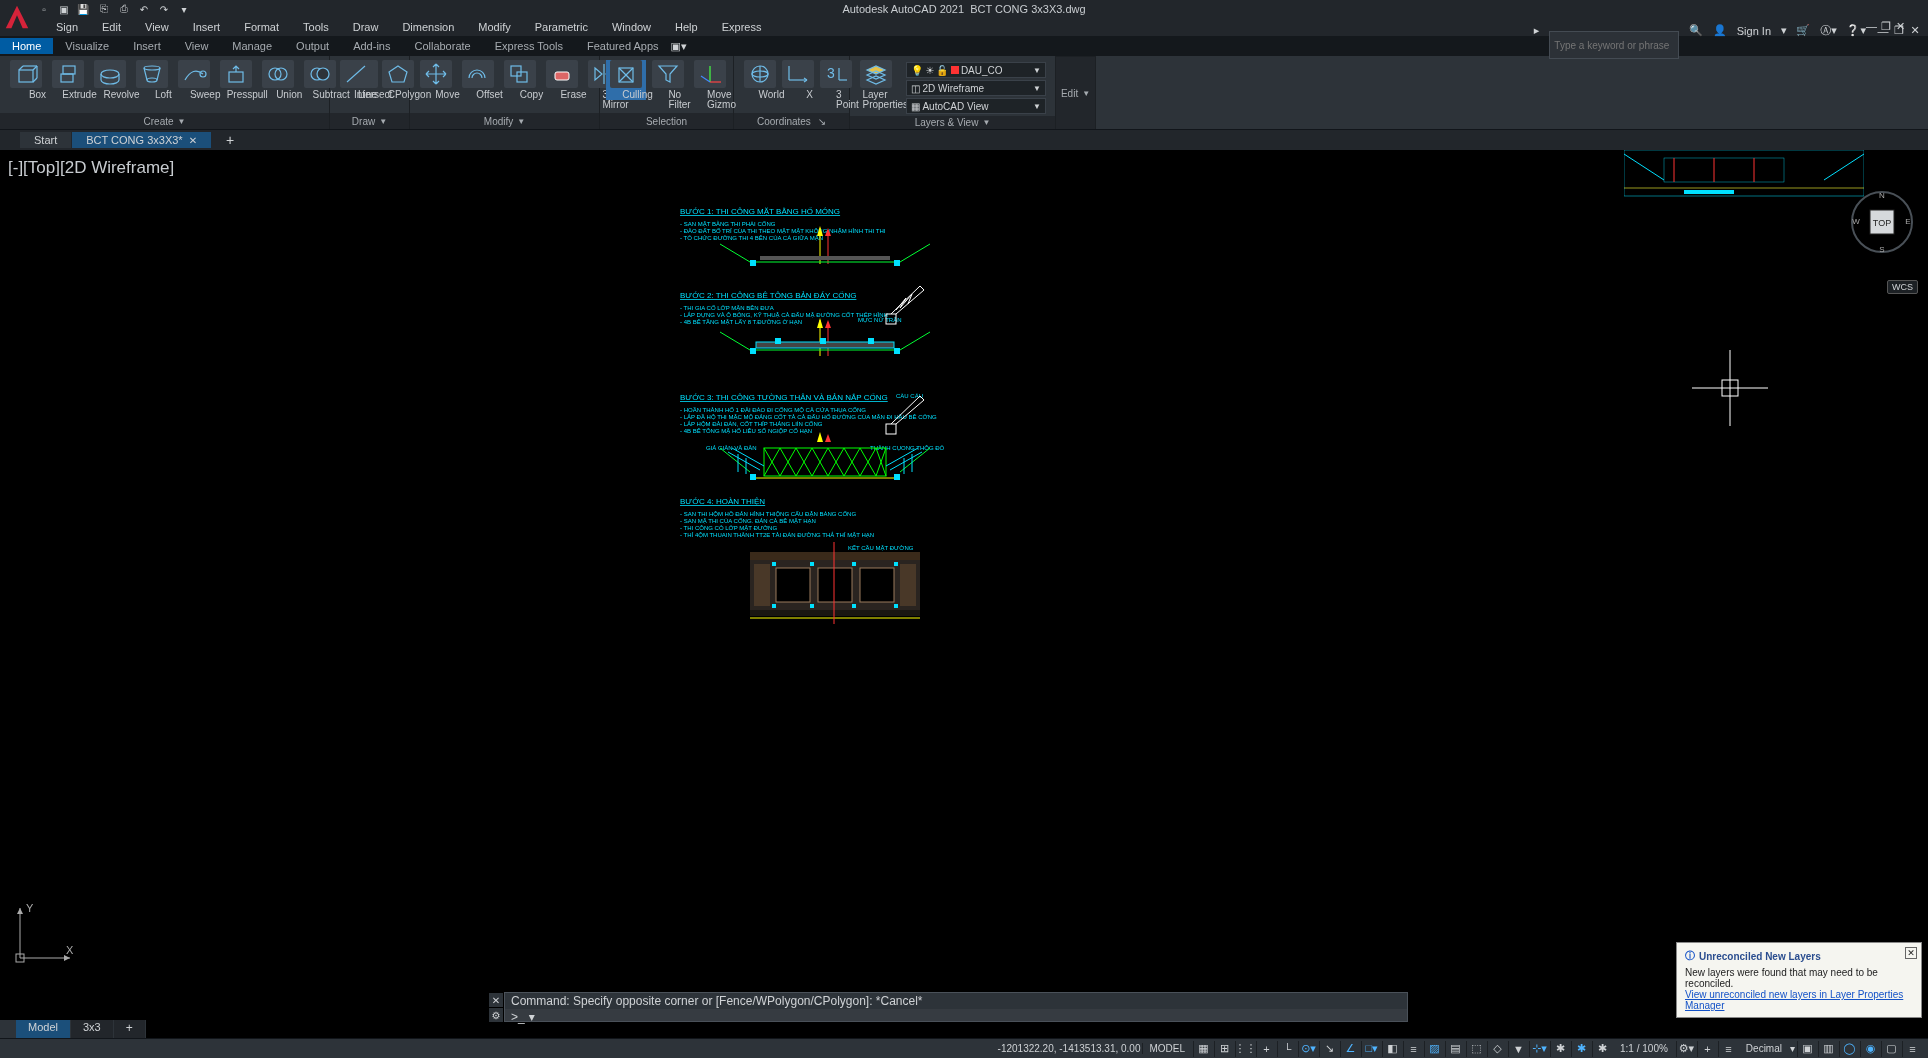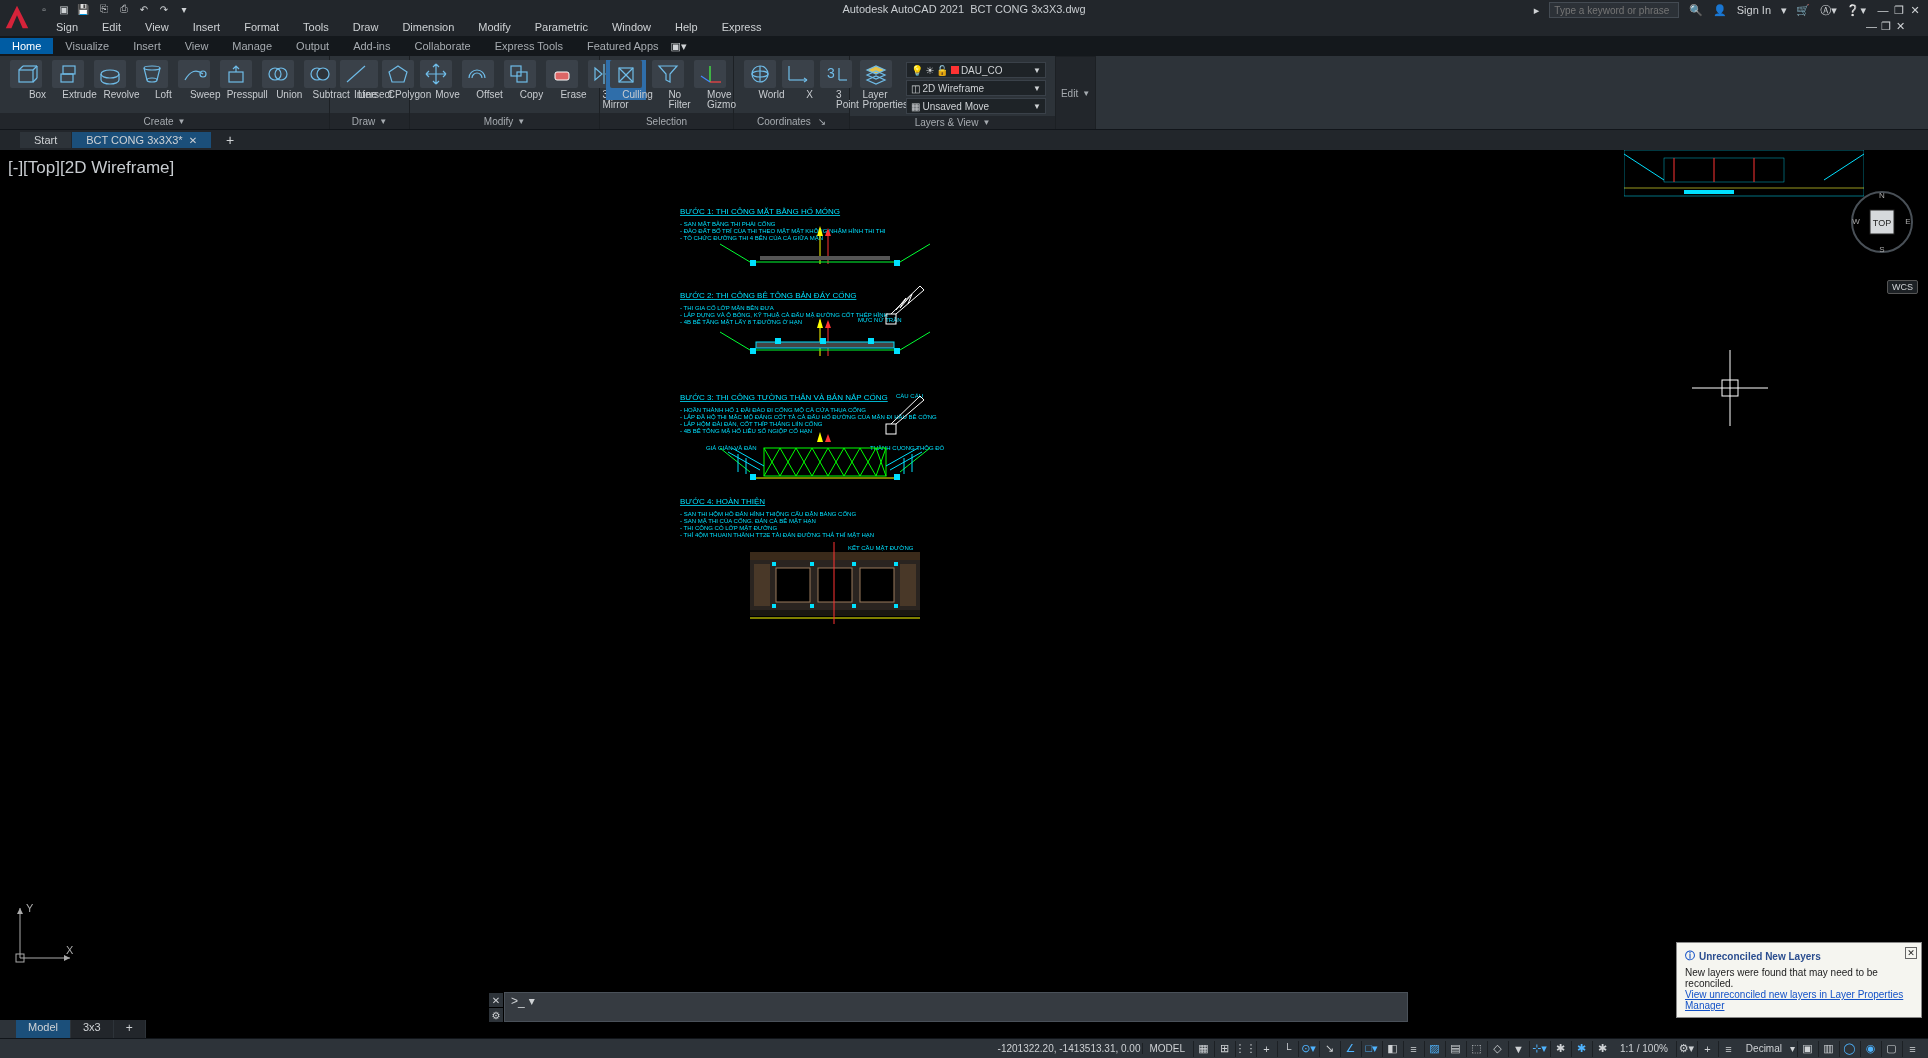--- a/index.html
+++ b/index.html
@@ -3,21 +3,21 @@
 <meta charset="utf-8">
 <style>
 * { margin: 0; padding: 0; box-sizing: border-box; font-family: "Segoe UI", sans-serif; }
 body { background: #000; color: #cfd2d5; width: 1928px; height: 1058px; overflow: hidden; position: relative; }
 .title-bar { height: 18px; background: #22262b; display: flex; align-items: center; font-size: 11px; }
 .app-icon { width: 30px; height: 30px; position: absolute; left: 2px; top: 2px; z-index: 10; }
 .qat { margin-left: 36px; display: flex; gap: 4px; }
 .qat span { width: 16px; height: 16px; display: inline-flex; align-items: center; justify-content: center; font-size: 10px; cursor: pointer; }
 .title-center { position: absolute; left: 50%; transform: translateX(-50%); color: #c8ccd0; font-size: 11px; }
 .title-right { position: absolute; right: 6px; top: 2px; display: flex; align-items: center; gap: 10px; font-size: 11px; }
-.search-box { background: #2c3137; border: 1px solid #444b53; width: 130px; height: 16px; font-size: 10px; color: #7c838b; padding: 0 4px; }
+.search-box { background: #2c3137; border: 1px solid #444b53; width: 130px; height: 28px; font-size: 10px; color: #7c838b; padding: 0 4px; margin-top: 29px; }
 .win-controls { display: flex; gap: 2px; }
 .win-controls span { width: 14px; height: 14px; display: inline-flex; align-items: center; justify-content: center; cursor: pointer; font-size: 11px; }
 .menu-bar { height: 18px; background: #22262b; display: flex; align-items: center; padding-left: 44px; gap: 0; font-size: 11px; }
 .menu-bar div { padding: 1px 12px; cursor: pointer; }
 .menu-right-controls { position: absolute; right: 6px; display: flex; gap: 1px; }
 .menu-right-controls span { width: 14px; height: 14px; cursor: pointer; font-size: 11px; }
 .tab-strip { height: 20px; background: #14181c; display: flex; align-items: center; font-size: 11px; }
 .tab-strip .tab { padding: 2px 12px; cursor: pointer; color: #a6abb0; }
 .tab-strip .tab.active { background: #005ca3; color: #fff; }
 .flyout { width: 16px; text-align: center; cursor: pointer; }
@@ -407,21 +407,21 @@
           <span>DAU_CO</span>
             <span class="dd">▼</span>
         </div>
         <div class="layer-row">
           <span>◫</span>
           <span>2D Wireframe</span>
             <span class="dd">▼</span>
         </div>
         <div class="layer-row">
           <span>▦</span>
-          <span>Unsaved Move</span>
+          <span>AutoCAD View</span>
             <span class="dd">▼</span>
         </div>
       </div>
     </div>
     <div class="panel-title">
         <span>Layers &amp; View</span>
         <span class="expand">▼</span>
       </div>
   </div>
   <div class="panel" style="width:40px;border-top:1px solid #1c2024">
@@ -620,20 +620,21 @@
       </g>
       <line x1="30" y1="66" x2="200" y2="66" stroke="#ff0"></line>
       <line x1="114" y1="-10" x2="114" y2="72" stroke="#f33"></line>
     </g>
   </svg>
 </div>
 
 <div class="cmdline">
   <div class="cmd-close">✕</div>
   <div class="cmd-handle">⚙</div>
+  <div class="cmd-history">Command: Specify opposite corner or [Fence/WPolygon/CPolygon]: *Cancel*</div>
   <div class="cmd-input-row">
     <span>&gt;_</span>
     <span>▾</span>
   </div>
 </div>
 
 <div class="notify">
   <div class="notify-close">✕</div>
   <div class="notify-title">
     <span style="color:#1452c7">ⓘ</span>

